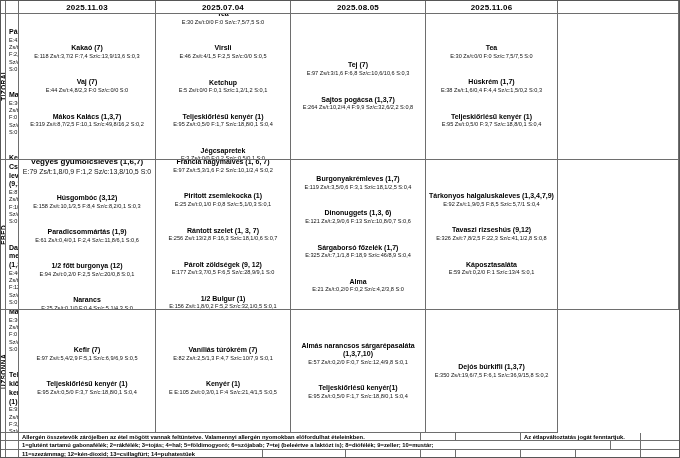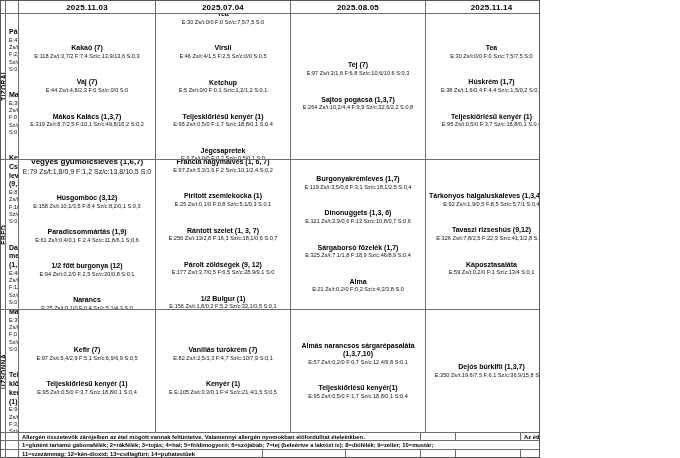--- a/index.html
+++ b/index.html
@@ -1,18 +1,18 @@
 <!DOCTYPE html>
 <html><head>
 <meta charset="utf-8">
 <style>
   html,body{margin:0;padding:0;background:#fff;}
   .sheet{
     position:relative;
-    width:540px;height:458px;
+    width:680px;height:458px;
     box-sizing:border-box;
     background:#fff;
     border:1px solid #565656;
     font-family:"Liberation Sans", sans-serif;
     color:#000;
     overflow:hidden;
   }
   .grid{
     display:grid;
     grid-template-columns:5px 13px 137px 135px 135px 132px 1fr;
@@ -75,21 +75,21 @@
 <body>
 
 <div class="sheet">
 
   <div class="grid" id="menu-grid">
     <div class="cell"></div>
     <div class="cell"></div>
     <div class="cell date">2025.11.03</div>
     <div class="cell date">2025.07.04</div>
     <div class="cell date">2025.08.05</div>
-    <div class="cell date">2025.11.14</div>
+    <div class="cell date">2025.11.06</div>
 
   <div class="cell"></div>
       <div class="cell rowlabel">
         <span>TÍZÓRAI</span>
       </div>
       <div class="cell menu">
         <div class="item">
           <div class="item-name">Tea</div>
           <div class="item-info">E:30 Zs/t:0/0 F:0 Sz/c:7,5/7,5 S:0</div>
         </div>

